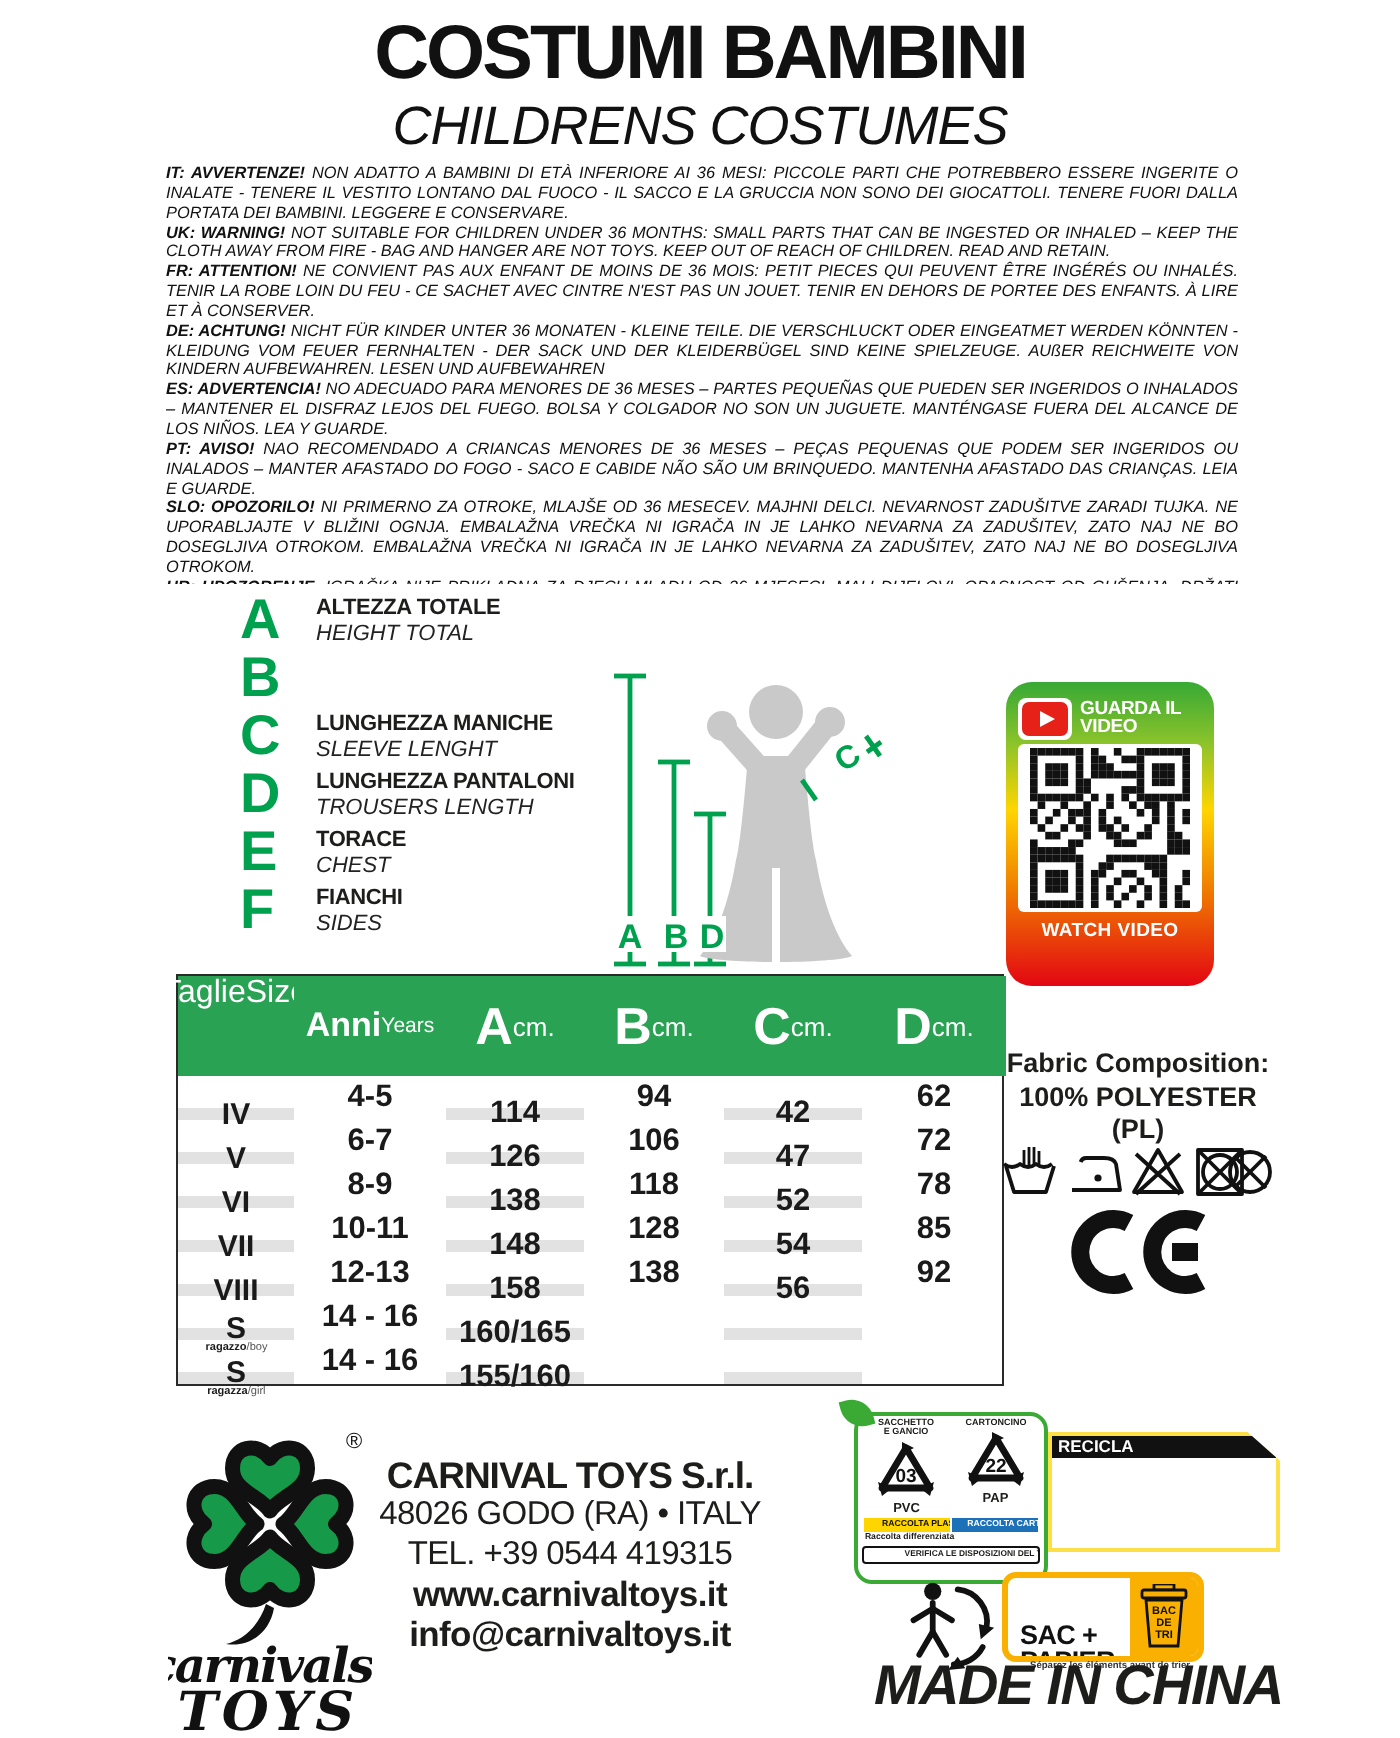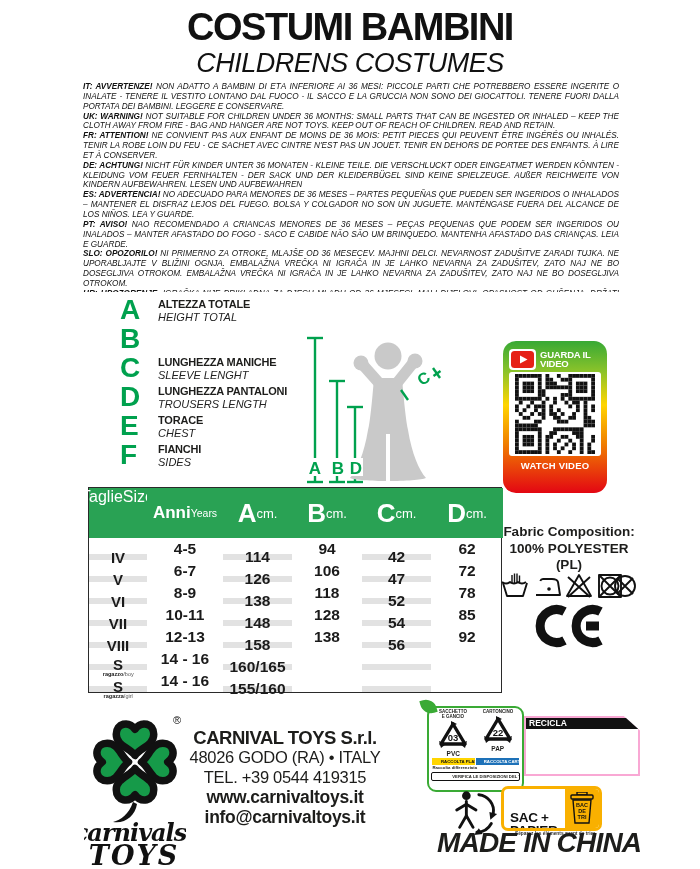--- a/index.html
+++ b/index.html
@@ -72,21 +72,21 @@
   .gb-label{font-size:6px;font-weight:700;line-height:5.5px;transform:scale(.75);transform-origin:50% 0;white-space:pre-line;}
   .gb-mat{font-size:6.5px;font-weight:700;line-height:6px;margin-top:-1px;}
   .gb-bands{display:flex;justify-content:space-between;margin-top:1px;padding:0 1px;}
   .gb-band{width:43px;height:7px;font-size:6px;font-weight:700;line-height:7px;text-align:center;overflow:hidden;}
   .gb-band span{display:inline-block;transform:scale(.72);transform-origin:50% 50%;white-space:nowrap;}
   .gb-note1{font-size:6px;font-weight:700;line-height:6px;transform:scale(.72);transform-origin:0 50%;white-space:nowrap;padding-left:2px;}
   .gb-note2{margin-top:1px;border:0.8px solid #111;border-radius:2px;font-size:6px;font-weight:700;
             line-height:7px;text-align:center;overflow:hidden;}
   .gb-note2 span{display:inline-block;transform:scale(.70);white-space:nowrap;}
   
-  .recicla{position:absolute;left:524px;top:716px;width:116px;height:60px;background:#f9a8d4;
+  .recicla{position:absolute;left:524px;top:716px;width:116px;height:60px;background:#fde047;
            clip-path:polygon(0 0,86% 0,100% 24%,100% 100%,0 100%);padding:2px;box-sizing:border-box;}
   .rc-in{background:#fff;width:100%;height:100%;box-sizing:border-box;display:flex;flex-direction:column;}
   .rc-title{background:#111;color:#fff;font-size:8.5px;font-weight:800;line-height:11px;padding-left:3px;}
   .rc-panels{flex:1;display:flex;gap:4px;padding:20px;margin-top:36px;}
   .rc-panel{flex:1;position:relative;padding:2px 0 0 3px;box-sizing:border-box;}
   .rc-blue{background:#1D71B8;color:#fff;}
   .rc-yellow{background:#FFD500;color:#111;}
   .rc-l1{font-size:8px;font-weight:700;line-height:8px;}
   .rc-l2{font-size:5.5px;line-height:6px;transform:scale(.9);transform-origin:0 50%;white-space:nowrap;}
   .rc-bin{position:absolute;left:2px;bottom:1px;}

